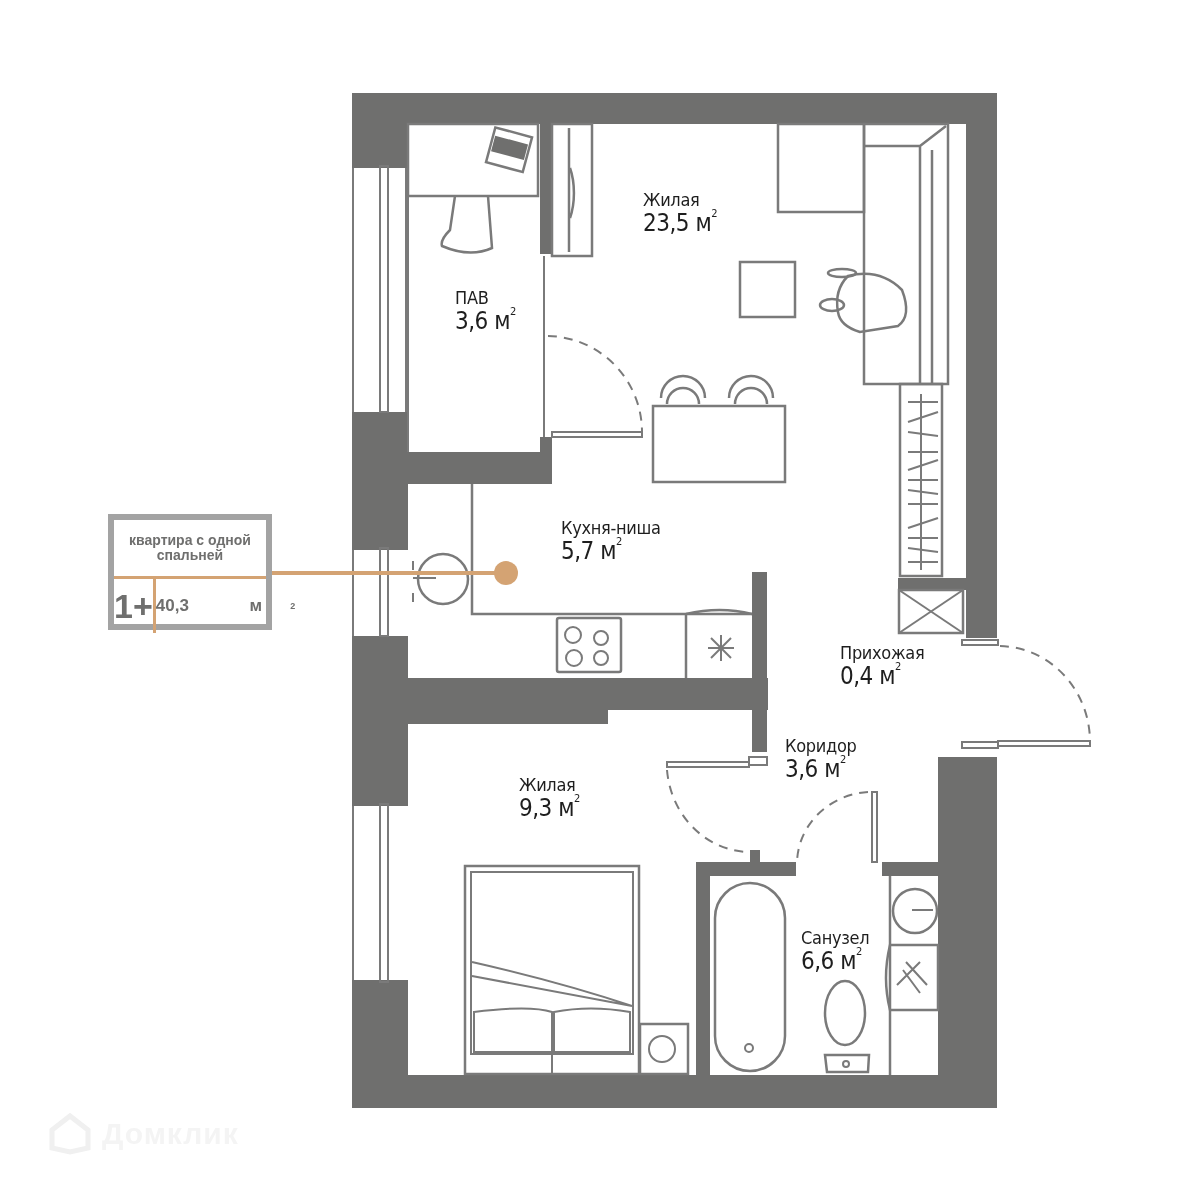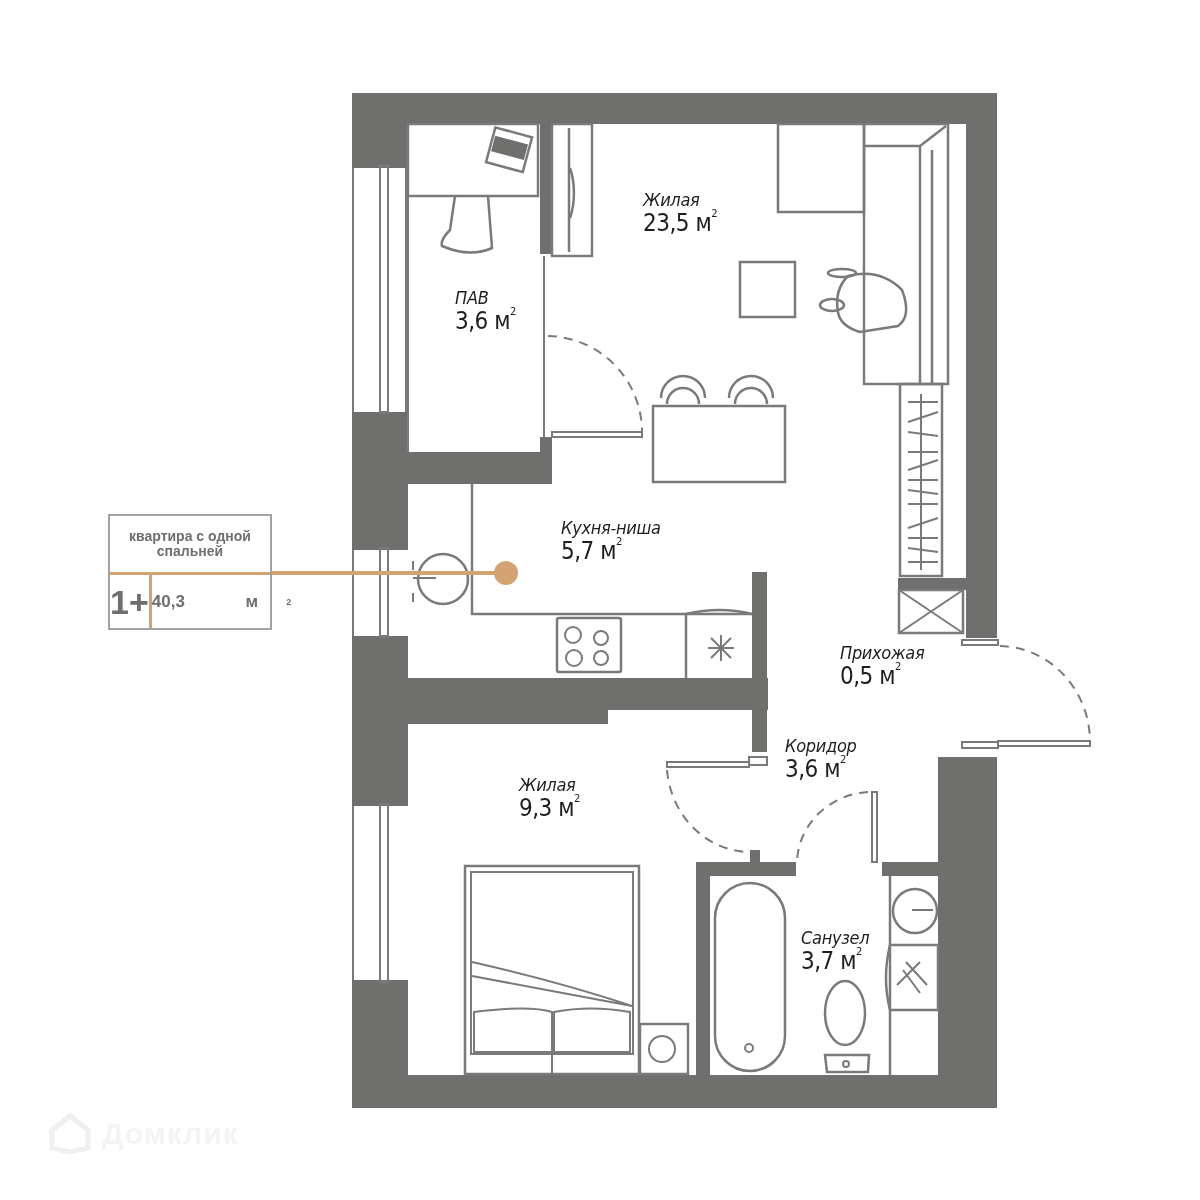--- a/index.html
+++ b/index.html
@@ -6,25 +6,25 @@
     body { width: 1200px; height: 1200px; position: relative; overflow: hidden;
            font-family: "Liberation Sans", "DejaVu Sans", sans-serif; }
     #plan { position: absolute; left: 0; top: 0; width: 1200px; height: 1200px; }
     .wall { fill: #6f6f6e; }
     .line { fill: none; stroke: #7a7a7a; stroke-width: 2.5; }
     .thin { fill: none; stroke: #7a7a7a; stroke-width: 2; }
     .white { fill: #ffffff; }
     .dash { fill: none; stroke: #7a7a7a; stroke-width: 2; stroke-dasharray: 9 7; }
     .room-label { position: absolute; color: #1e1e1e; font-family: "DejaVu Sans", sans-serif;
                   font-stretch: condensed; line-height: 1.1; }
-    .room-label .name { font-size: 18px; letter-spacing: -0.3px; display: block; font-style: italic; }
+    .room-label .name { font-size: 18px; letter-spacing: -0.3px; display: block; }
     .room-label .area { font-size: 24px; letter-spacing: -0.5px; display: block; }
     .room-label sup { font-size: 11px; vertical-align: top; position: relative; top: -2px; }
     .info-box { position: absolute; left: 108px; top: 514px; width: 164px; height: 116px;
-                border: 2px solid #a3a3a3; box-sizing: border-box; background: #fff; color: #6f6f6e; }
+                border: 6px solid #a3a3a3; box-sizing: border-box; background: #fff; color: #6f6f6e; }
     .info-top { height: 56px; border-bottom: 3px solid #d4a373; display: flex; align-items: center;
                 justify-content: center; text-align: center; font-weight: bold; font-size: 14px; line-height: 1.1; }
     .info-bottom { display: flex; height: 54px; }
     .info-rooms { width: 80px; border-right: 3px solid #d4a373; display: flex; align-items: center;
                   justify-content: center; font-size: 34px; font-weight: bold; color: #6f6f6e; }
     .info-area { flex: 1; display: flex; align-items: center; justify-content: center; font-size: 17px; font-weight: bold; gap: 28px; }
     .info-area sup { font-size: 9px; vertical-align: top; }
     .watermark { position: absolute; left: 48px; top: 1112px; display: flex; align-items: center; gap: 10px;
                  color: #f4f4f4; font-size: 30px; font-weight: bold; letter-spacing: 1px; }
   </style>
@@ -222,33 +222,33 @@
 <div class="room-label" style="left:455px;top:288px;">
   <span class="name">ПАВ</span>
   <span class="area"><span>3,6 м</span><sup>2</sup></span>
 </div>
 <div class="room-label" style="left:561px;top:518px;">
   <span class="name">Кухня-ниша</span>
   <span class="area"><span>5,7 м</span><sup>2</sup></span>
 </div>
 <div class="room-label" style="left:840px;top:643px;">
   <span class="name">Прихожая</span>
-  <span class="area"><span>0,5 м</span><sup>2</sup></span>
+  <span class="area"><span>0,4 м</span><sup>2</sup></span>
 </div>
 <div class="room-label" style="left:785px;top:736px;">
   <span class="name">Коридор</span>
   <span class="area"><span>3,6 м</span><sup>2</sup></span>
 </div>
 <div class="room-label" style="left:519px;top:775px;">
   <span class="name">Жилая</span>
   <span class="area"><span>9,3 м</span><sup>2</sup></span>
 </div>
 <div class="room-label" style="left:801px;top:928px;">
   <span class="name">Санузел</span>
-  <span class="area"><span>3,7 м</span><sup>2</sup></span>
+  <span class="area"><span>6,6 м</span><sup>2</sup></span>
 </div>
 
 <div class="info-box">
   <div class="info-top">квартира с одной спальней</div>
   <div class="info-bottom">
     <div class="info-rooms">1+</div>
     <div class="info-area">
       <span>40,3</span>&nbsp;<span>м</span><sup>2</sup>
     </div>
   </div>

